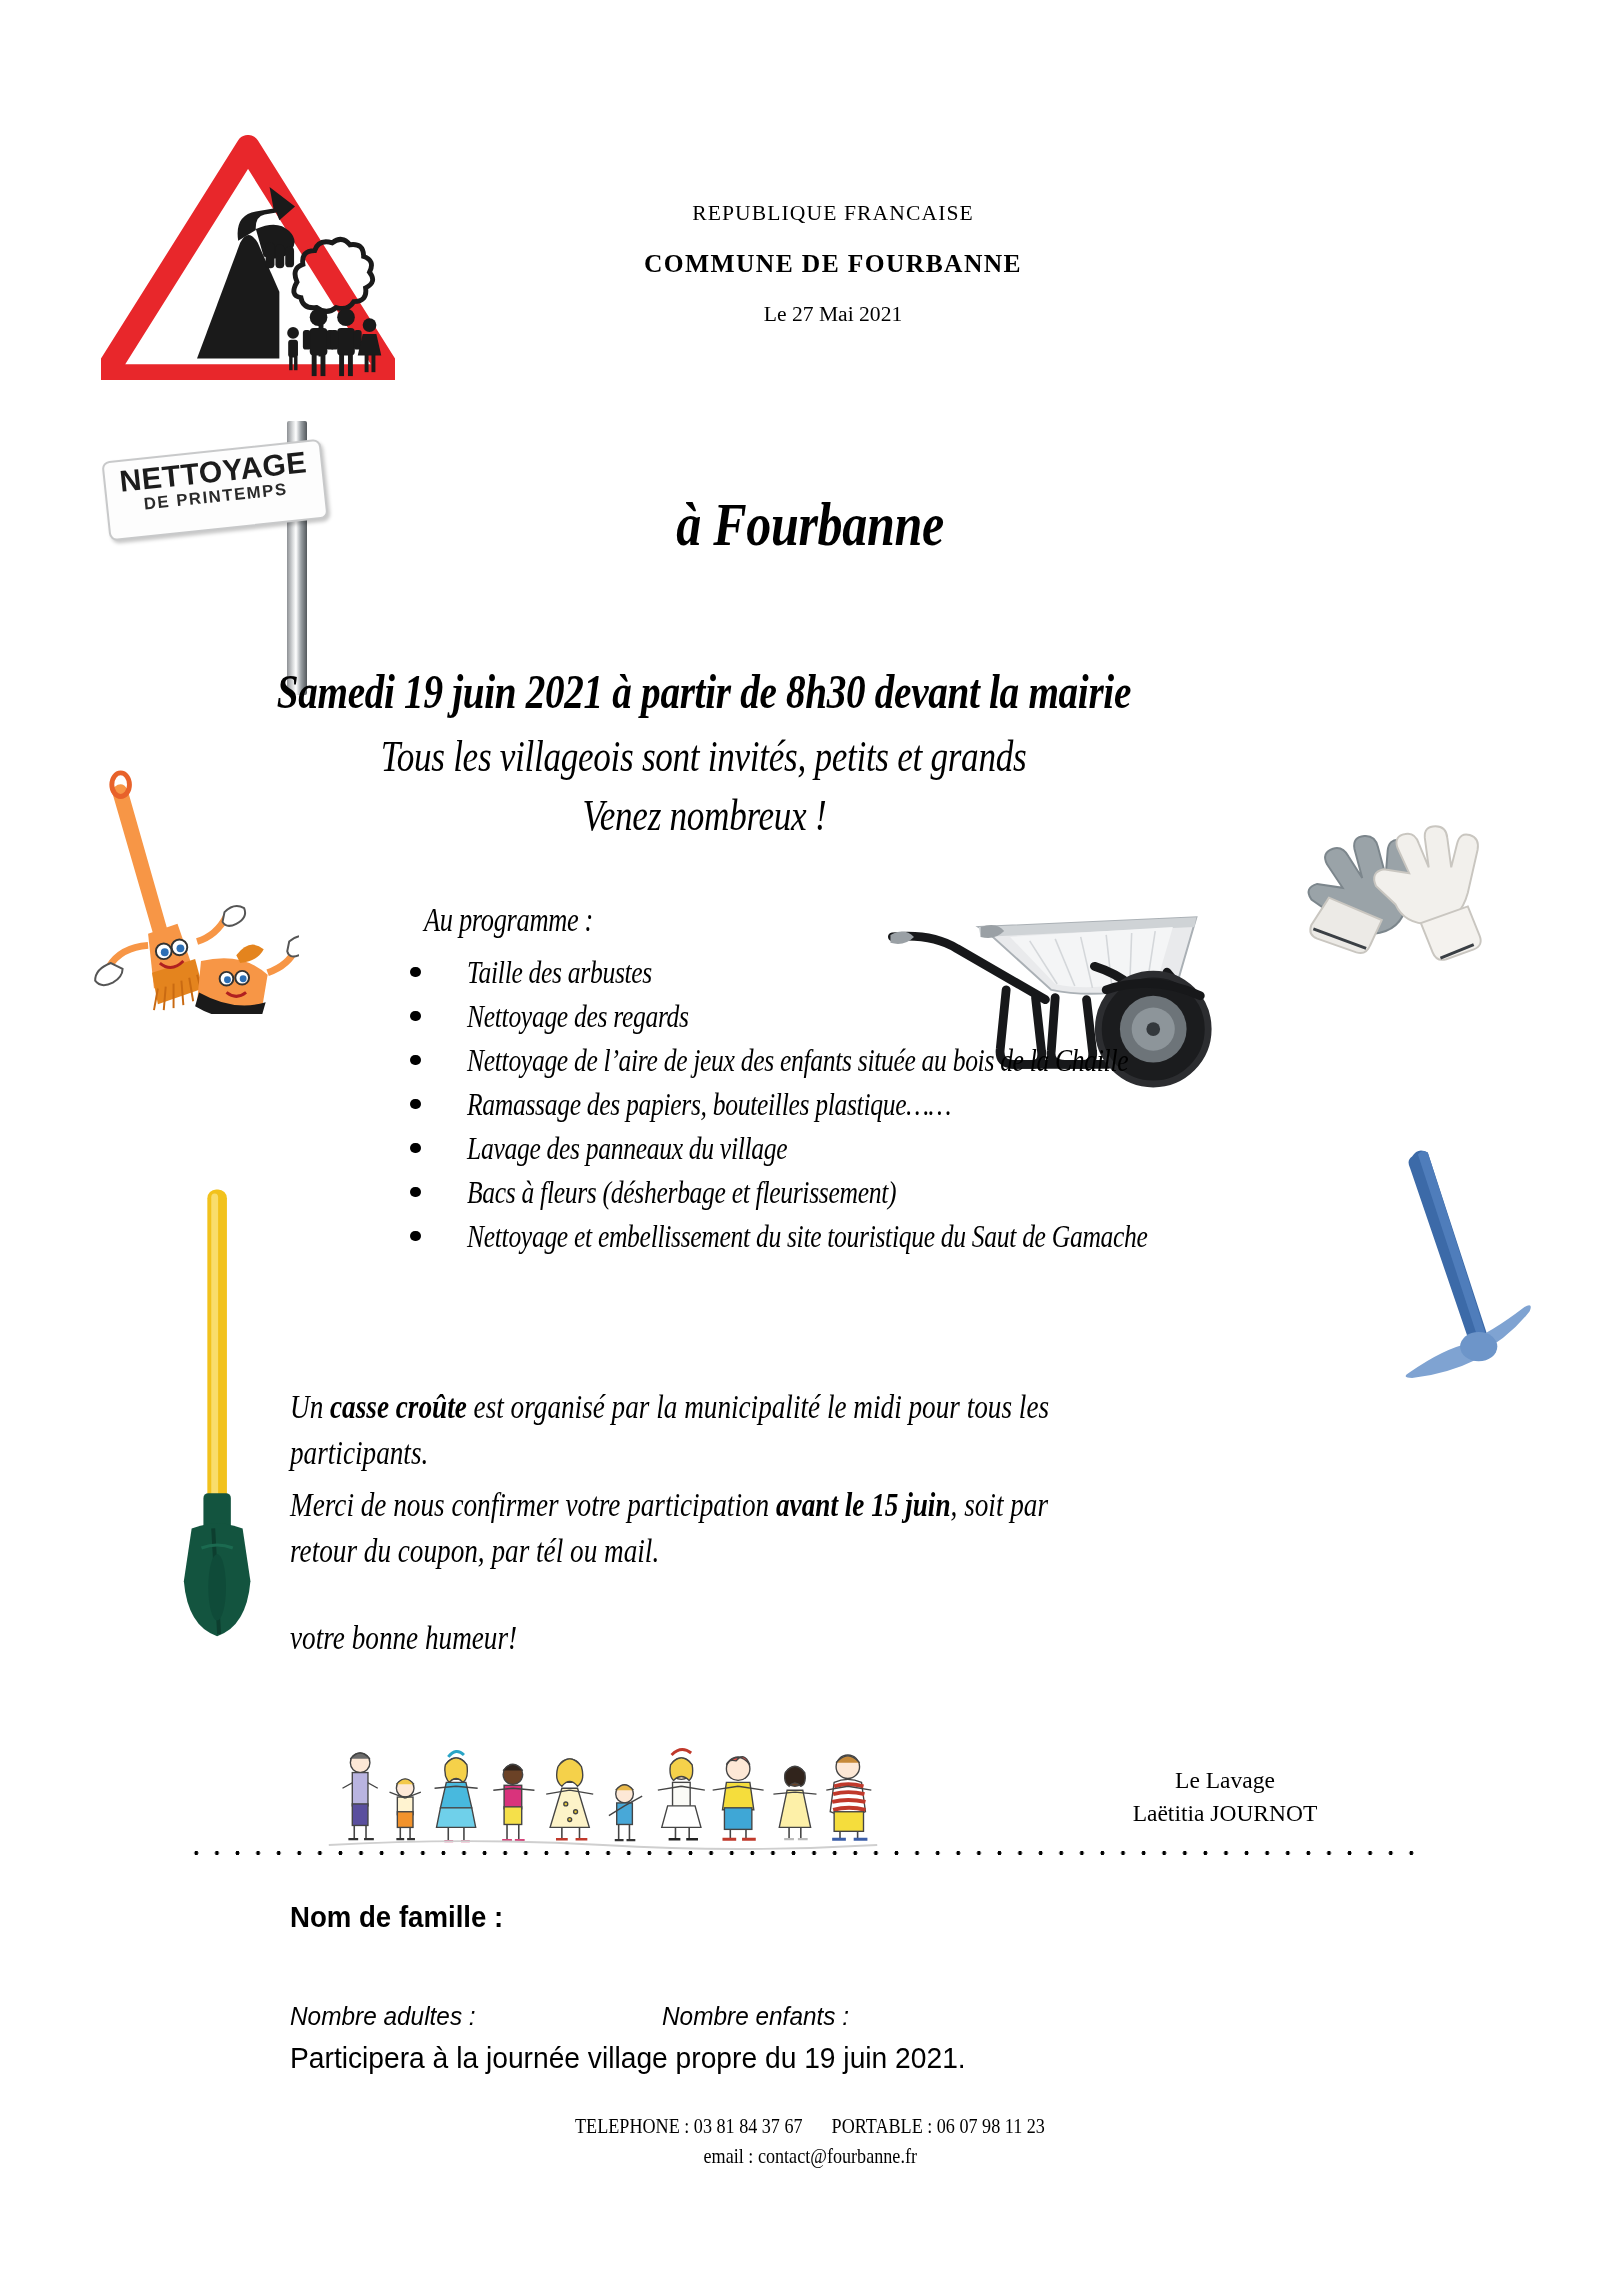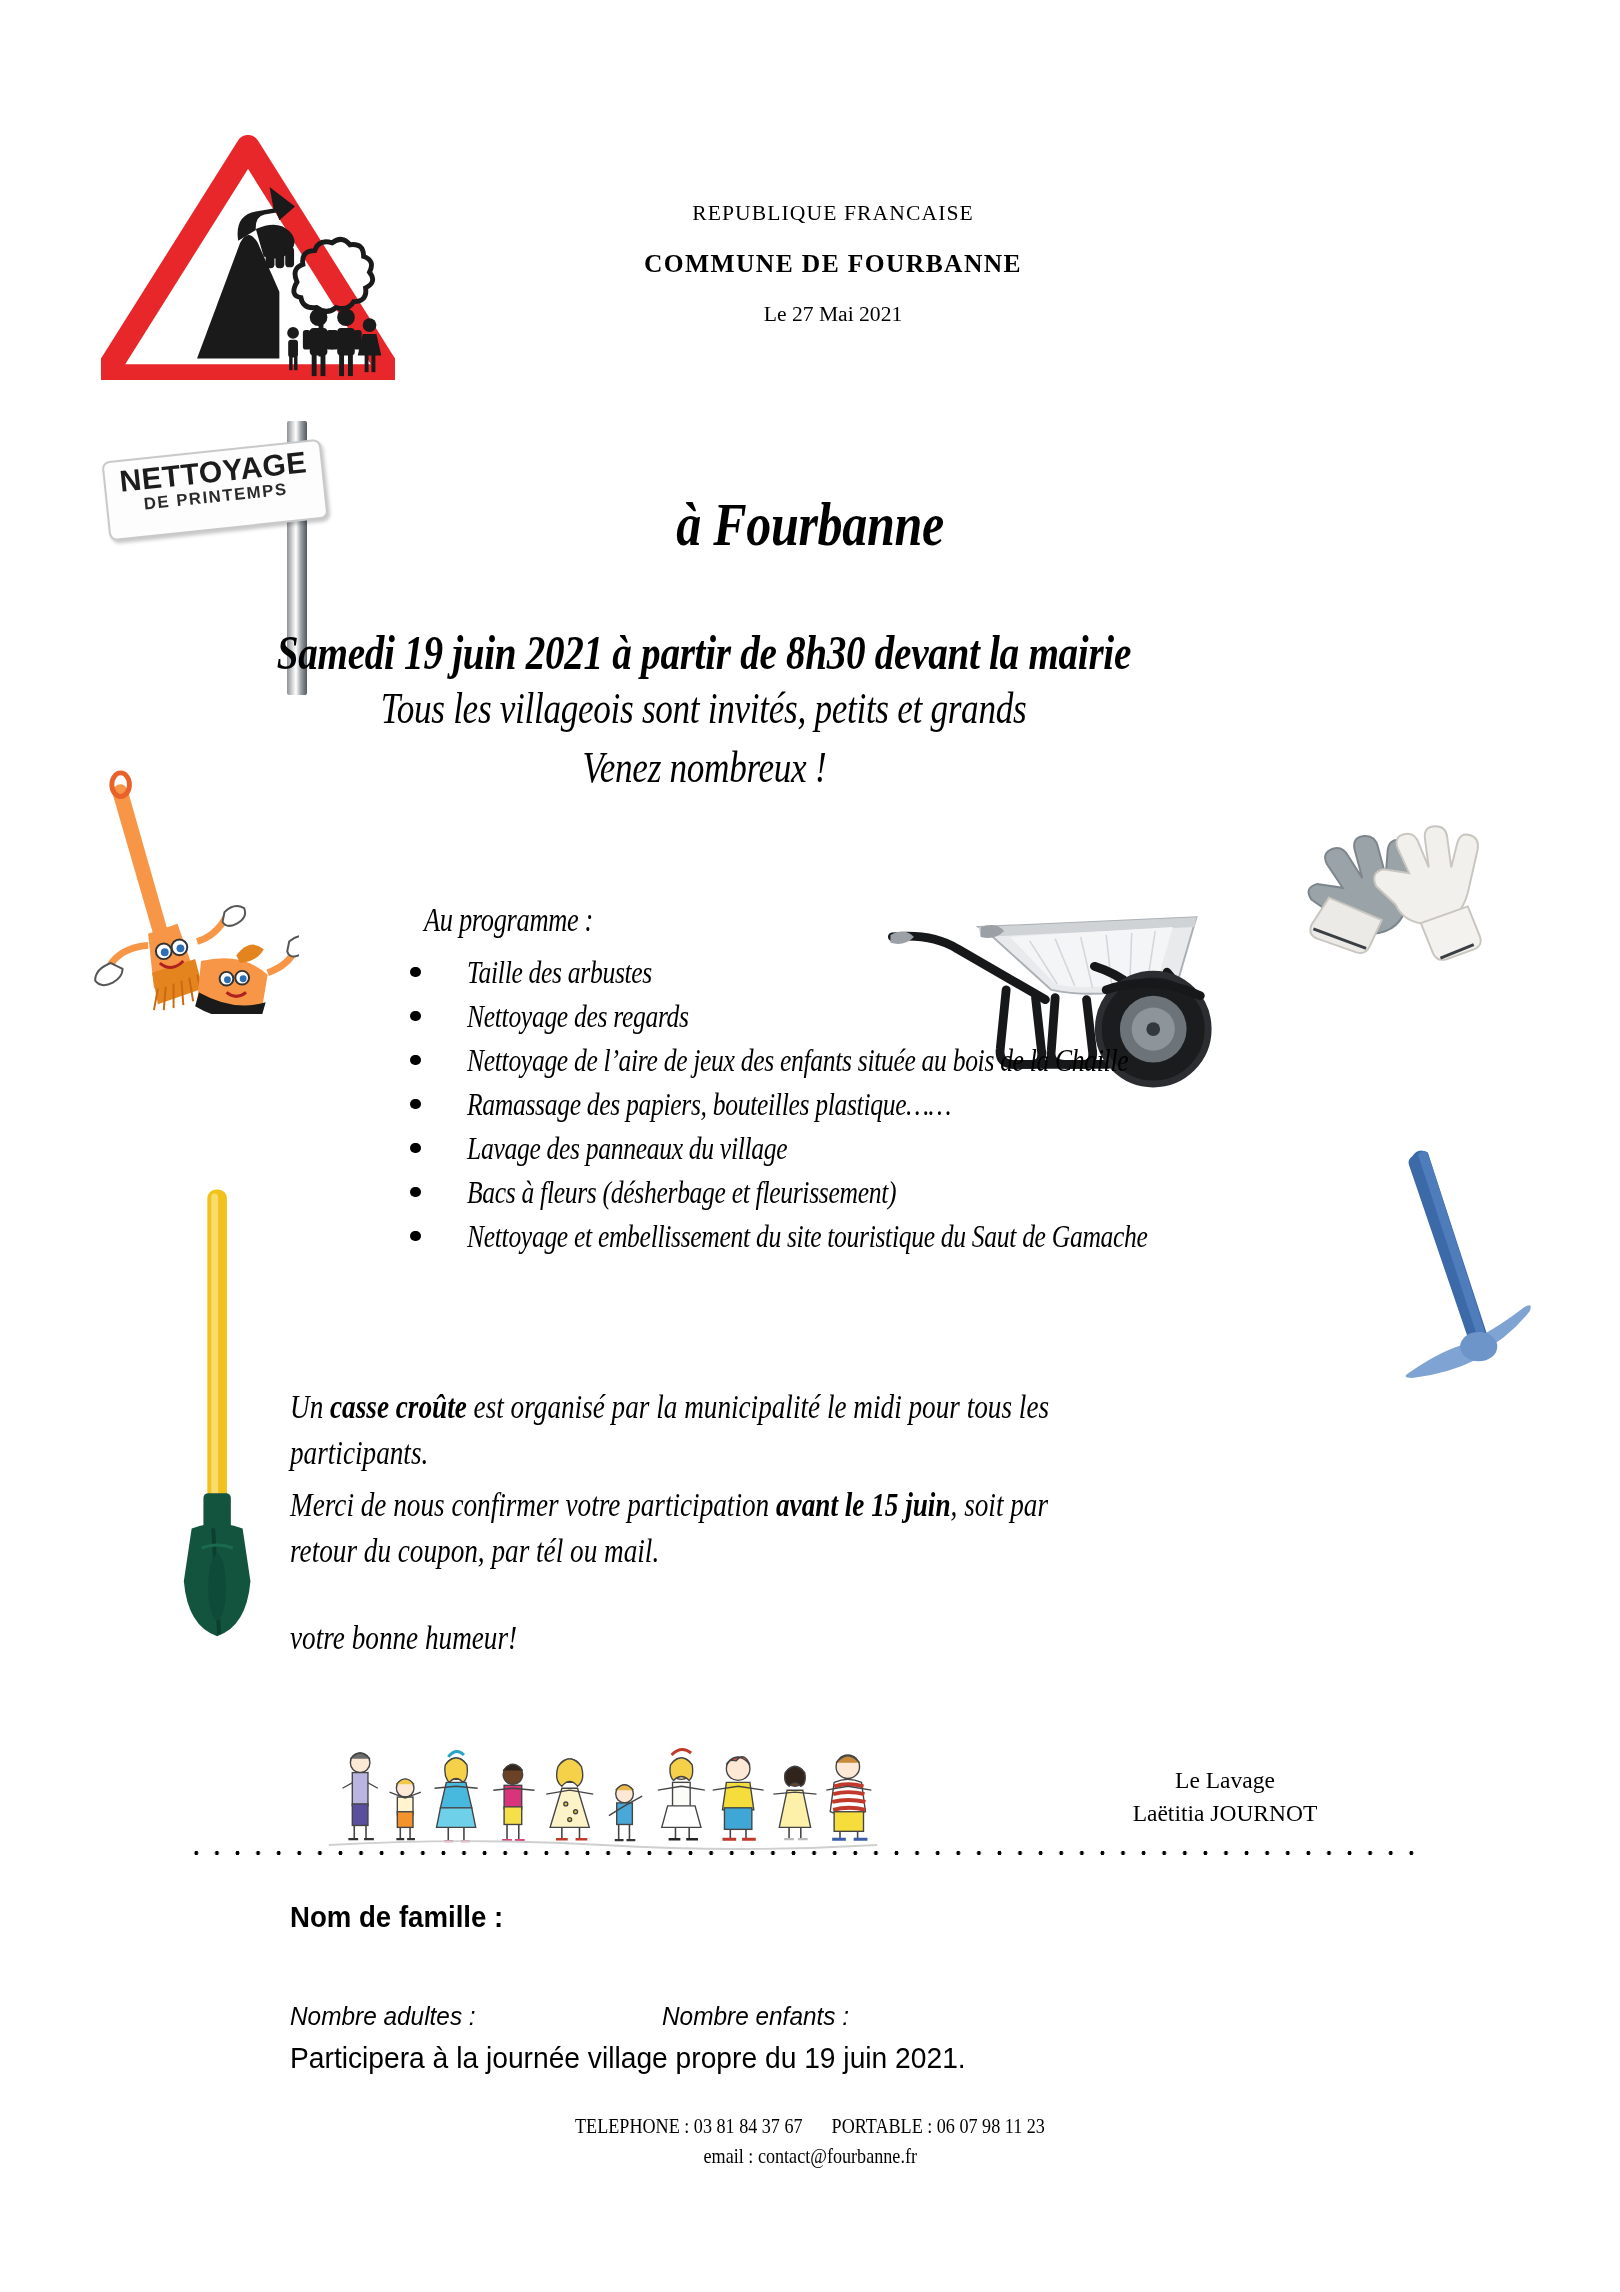--- a/index.html
+++ b/index.html
@@ -124,28 +124,28 @@
   }
   .title-fourbanne .script {
     display: inline-block;
     font-size: 61px;
     transform: scaleX(0.82);
   }
 
   .lines-block {
     position: absolute;
     left: 0;
-    top: 624px;
+    top: 663px;
     width: 1408px;
     text-align: center;
   }
   .line-1 .script { display:inline-block; font-size: 49px; transform: scaleX(0.80); }
   .line-2 .script { display:inline-block; font-size: 44px; transform: scaleX(0.80); font-weight: normal;}
   .line-3 .script { display:inline-block; font-size: 44px; transform: scaleX(0.80); font-weight: normal;}
-  .line-2 { margin-top: 2px; }
+  .line-2 { margin-top: 11px; }
   .line-3 { margin-top: 8px; }
 
   
   .programme-head {
     position: absolute;
     left: 384px;
     top: 902px;
     margin-left: 40px;
   }
   .programme-head .script {

